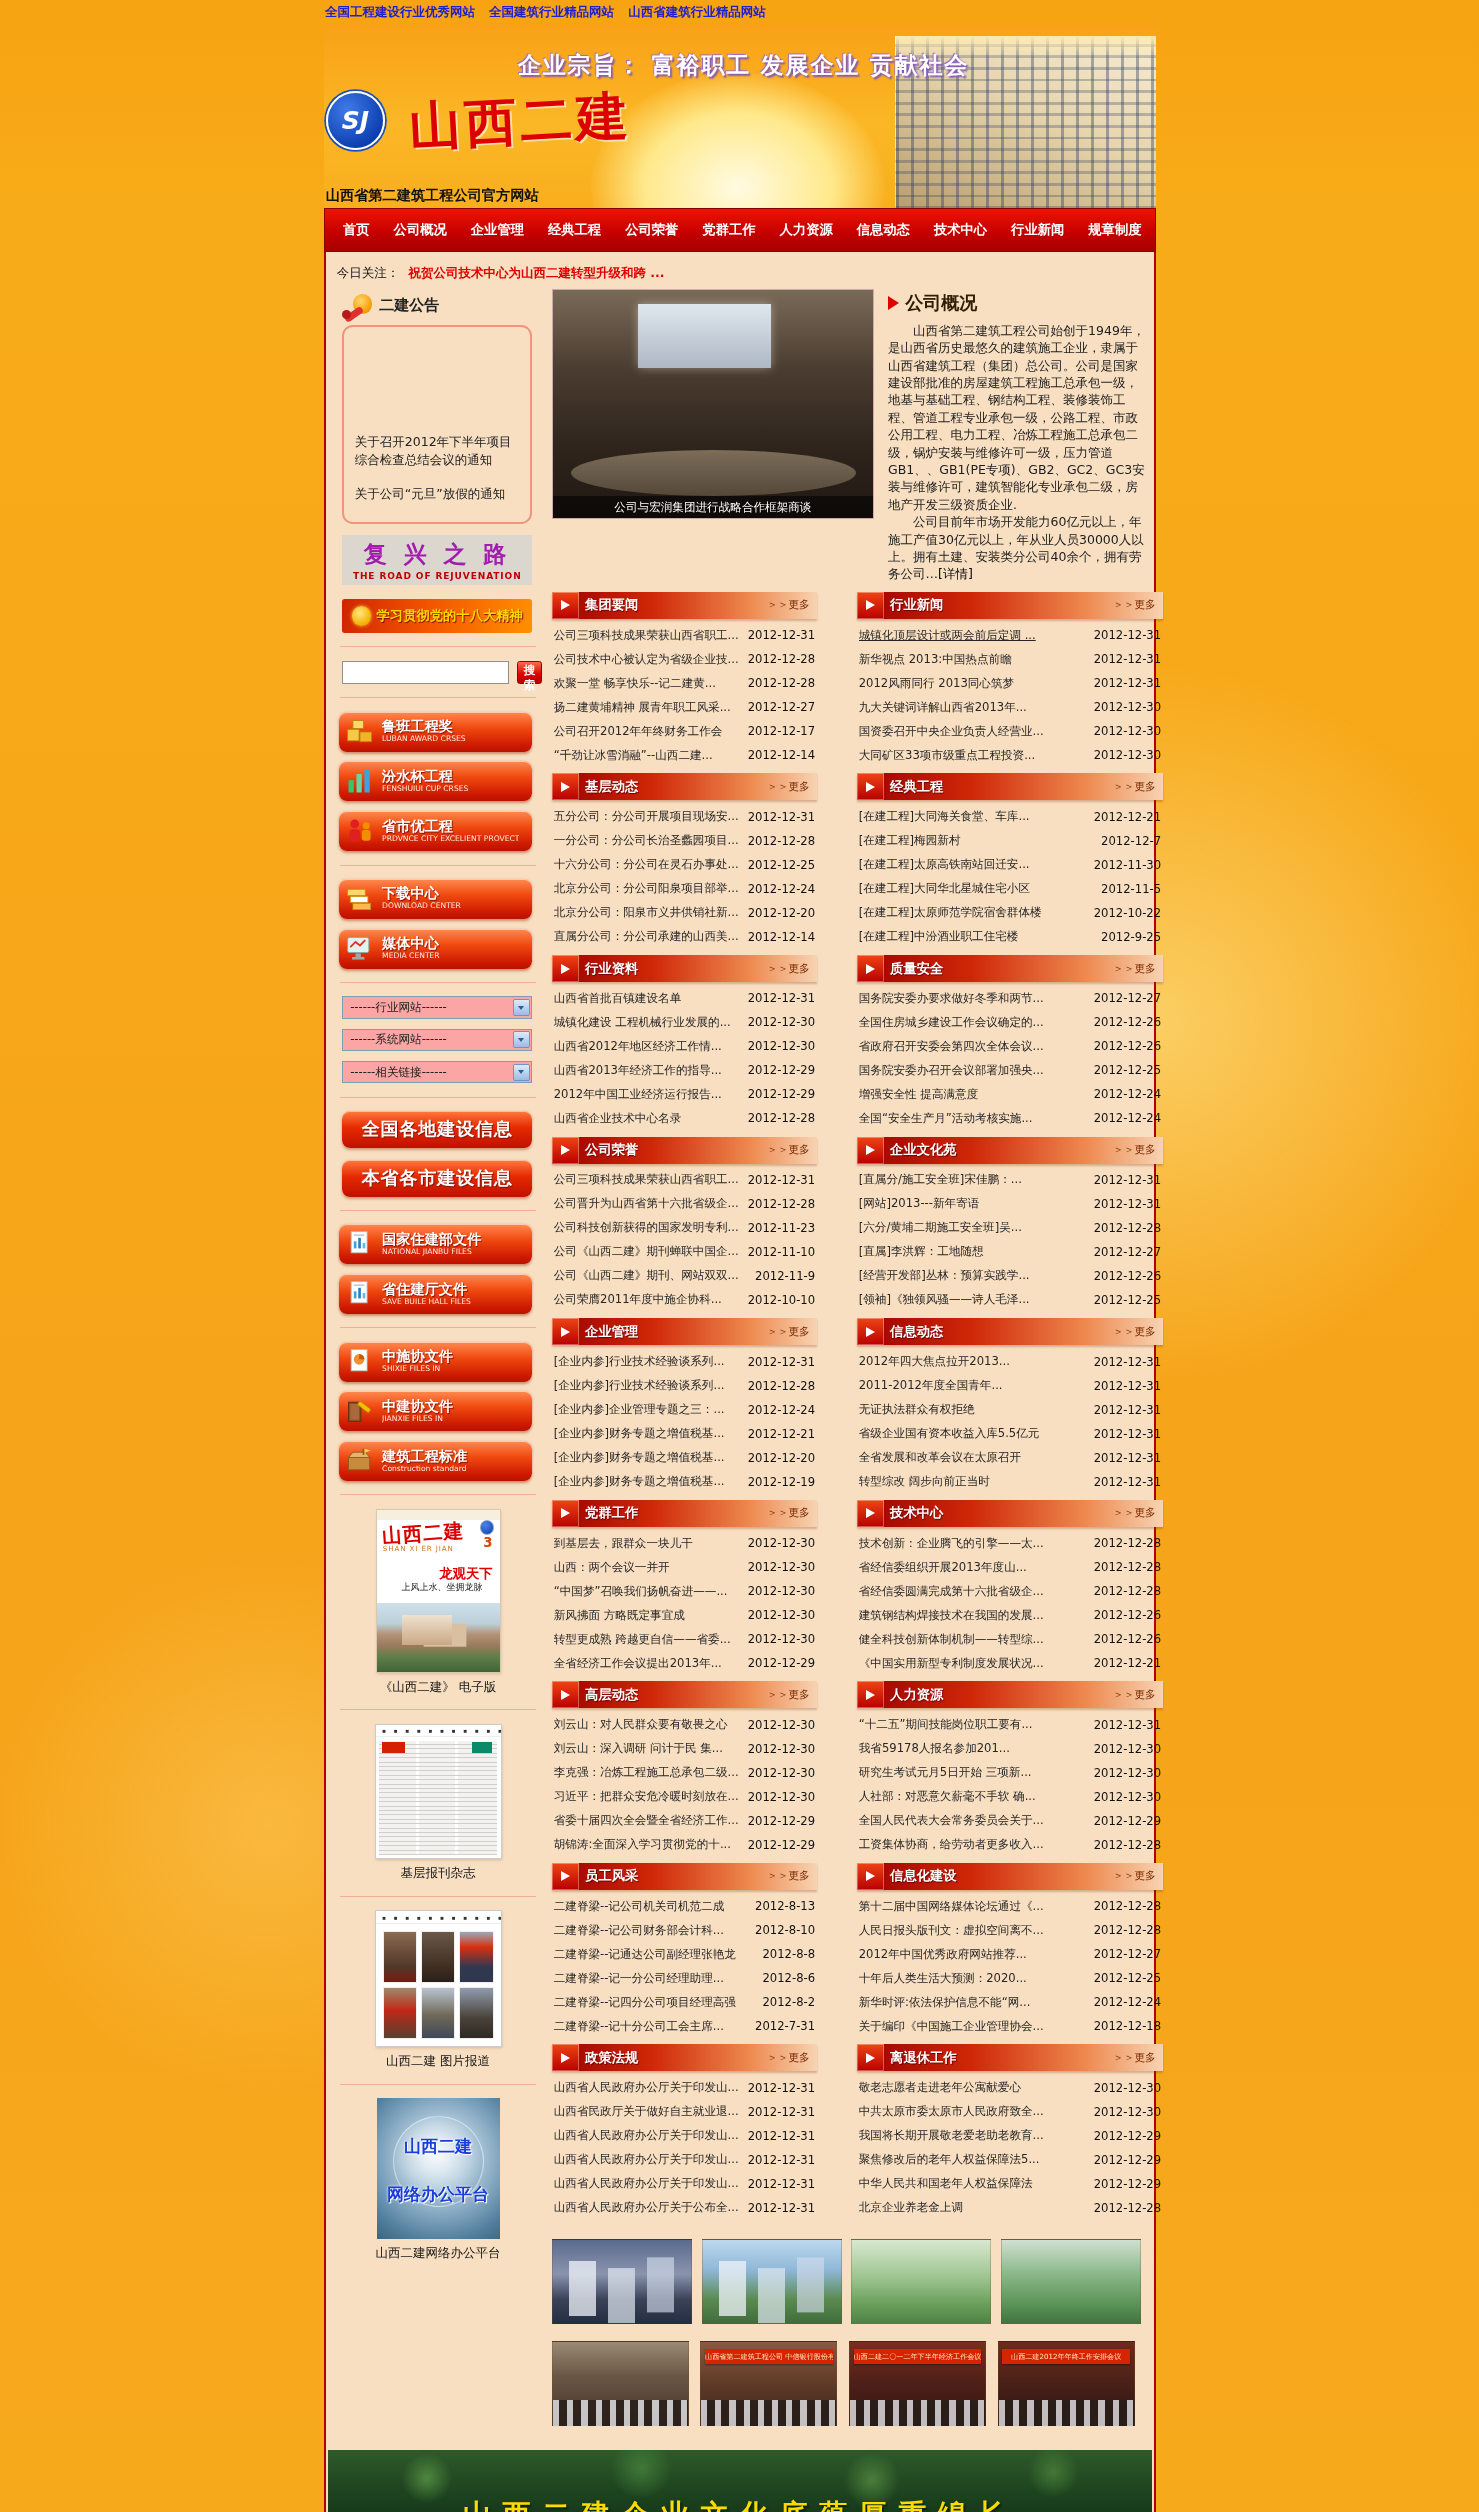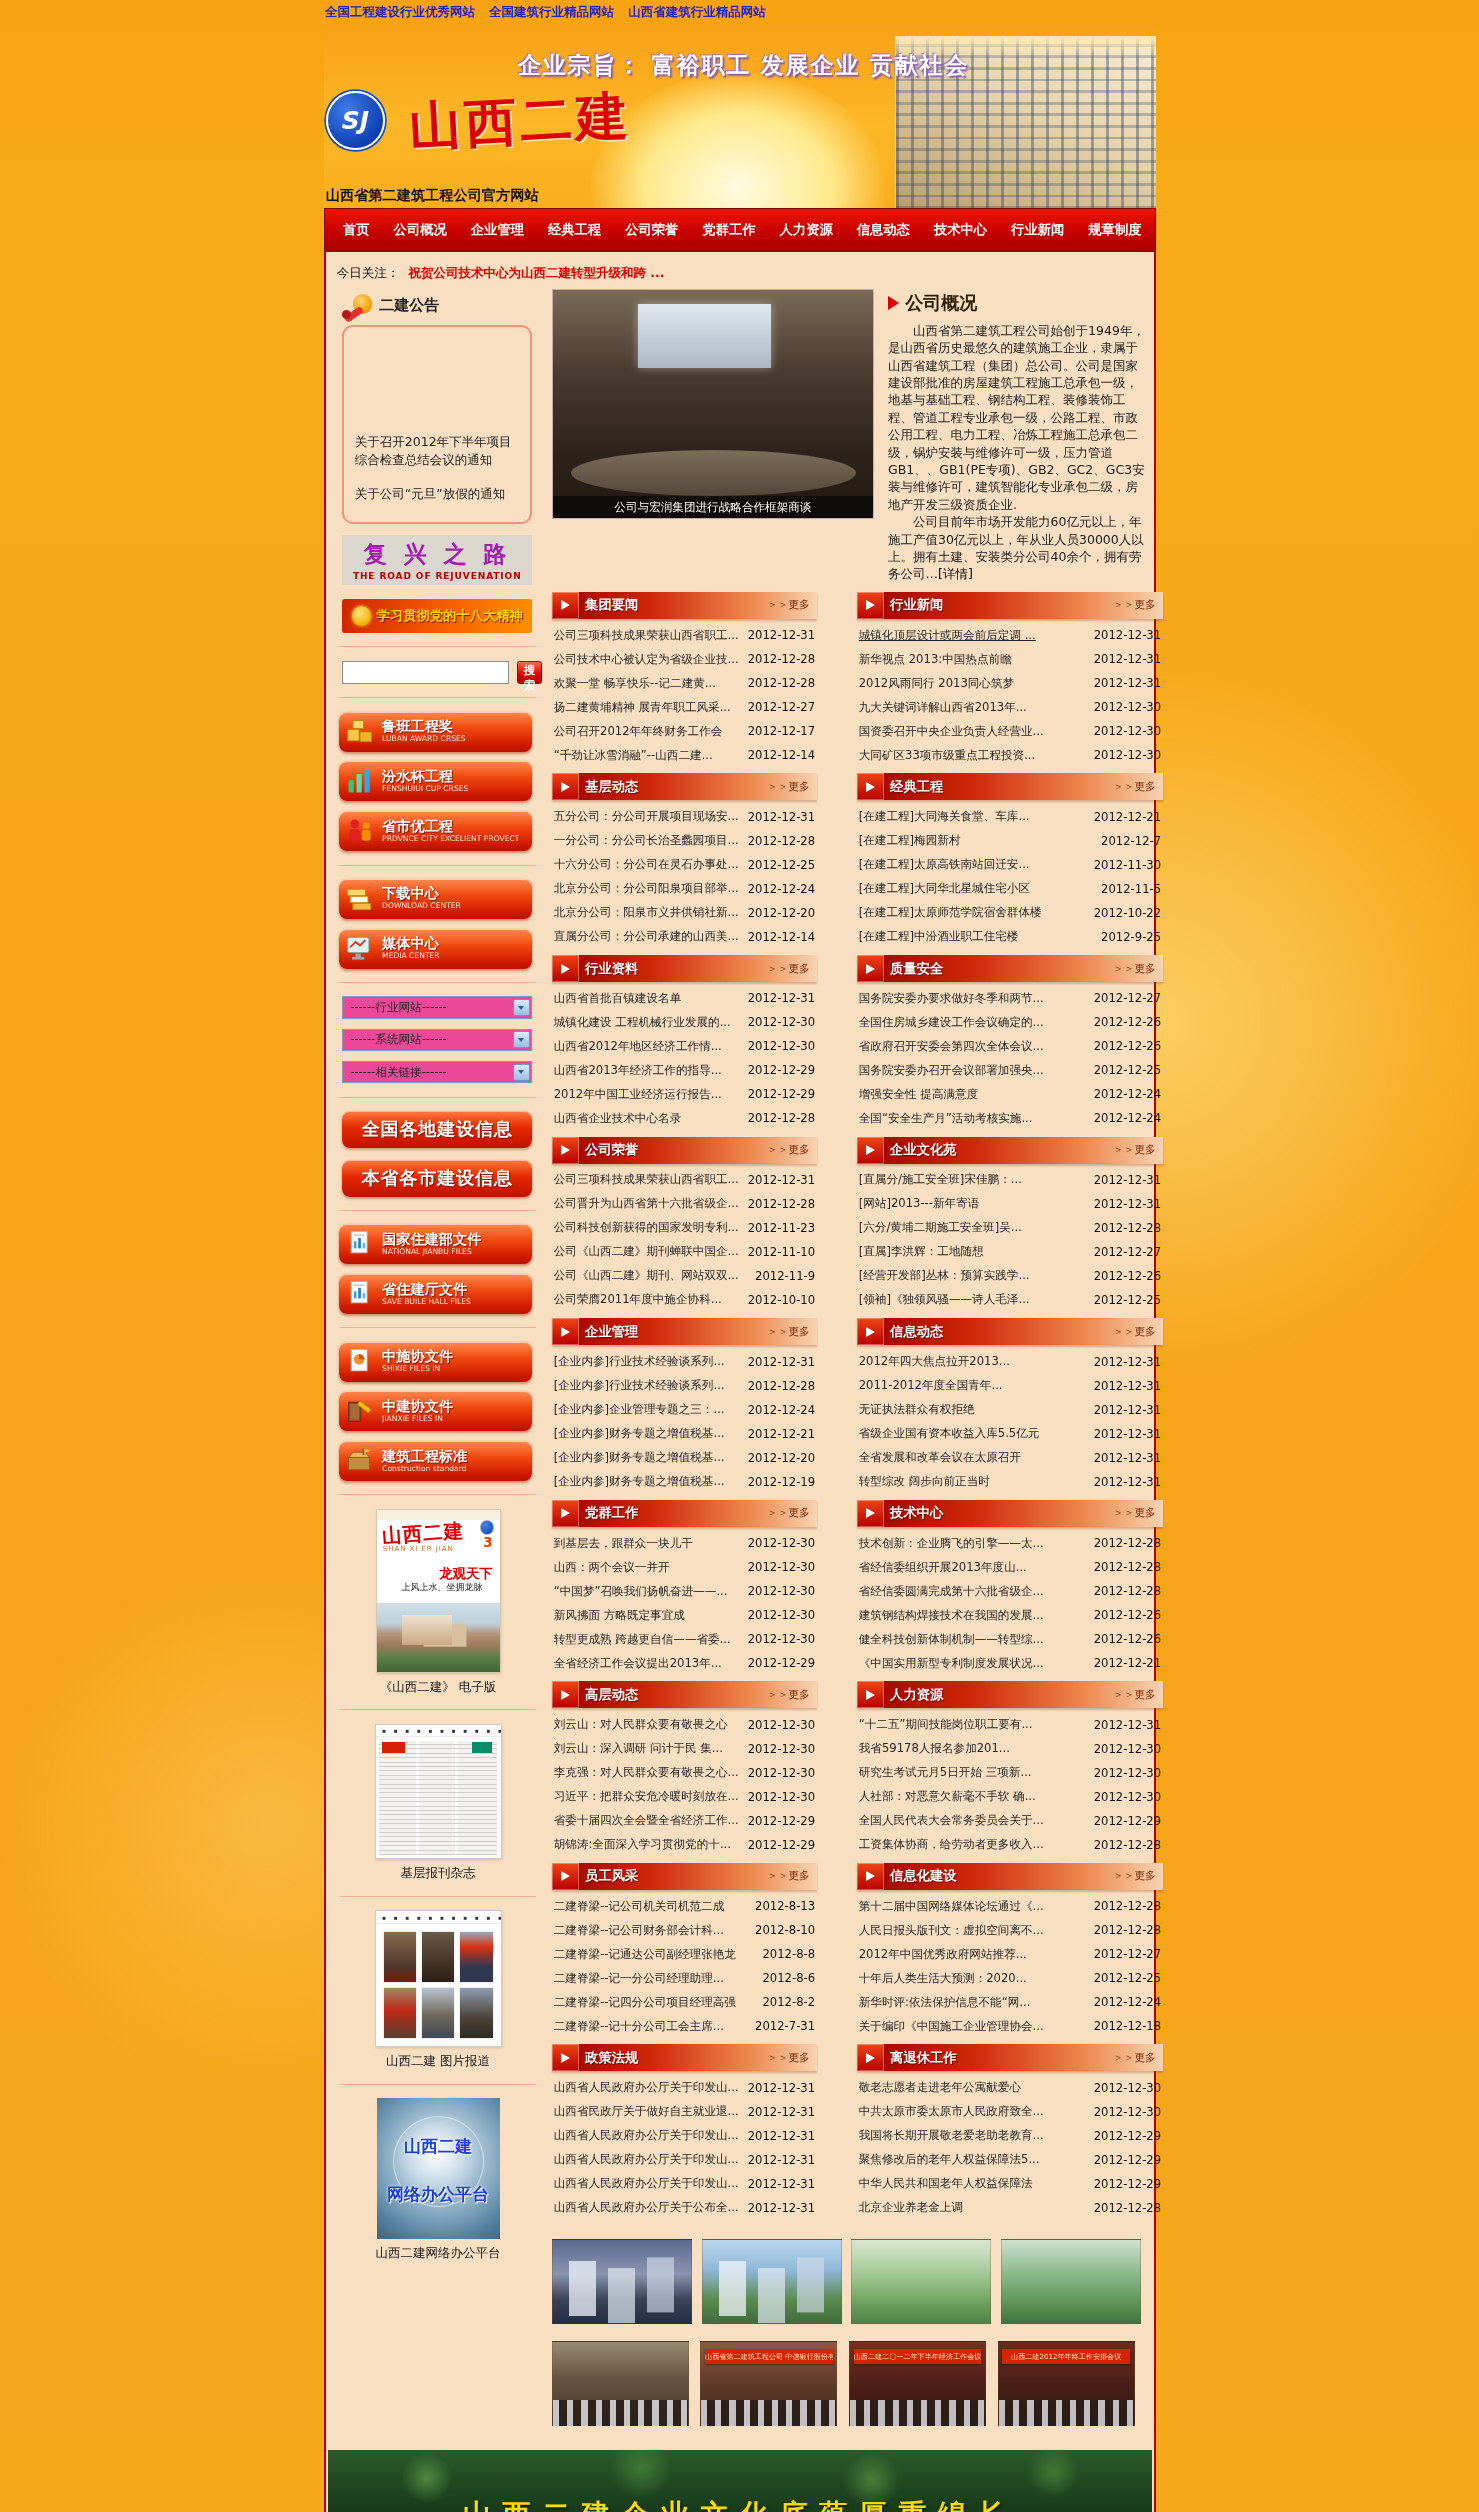--- a/index.html
+++ b/index.html
@@ -71,21 +71,21 @@
   .search-row input{flex:1;height:21.4px;border:0.9px solid #8f8f8f;background:#fff;padding:0 5.3px;font-size:11.6px;}
   .search-row button{margin-left:8px;width:43px;height:23px;border:0.9px solid #900;border-radius:2.7px;
     background:linear-gradient(180deg,#ff6a4a,#d90000 60%,#b50000);color:#fff;font-weight:bold;font-size:11.6px;cursor:pointer;}
   .side-btn{margin:9.8px 14.2px 0 9px;height:40px;border-radius:8px;display:flex;align-items:center;padding:0 5.3px;cursor:pointer;
     background:linear-gradient(180deg,#ff8a50 0%,#f04a10 40%,#cc1800 85%,#b81200 100%);
     box-shadow:inset 0 0.9px 0 rgba(255,255,255,.55),0 1.8px 2.7px rgba(150,40,0,.45);}
   .side-btn .btn-icon{width:32px;height:32px;flex:none;margin-right:6.2px;display:flex;align-items:center;justify-content:center;}
   .side-btn .tx{min-width:0;}
   .side-btn .cn{color:#fff;font-weight:bold;font-size:14.2px;line-height:15px;text-shadow:0.9px 0.9px 0.9px #8a1000;white-space:nowrap;}
   .side-btn .en{color:#ffe9dc;font-size:7.6px;line-height:9.8px;white-space:nowrap;overflow:hidden;text-overflow:ellipsis;}
-  .dropdown{margin:9.8px 14.2px 0 12.5px;height:20.5px;background:#ec4899;border:0.9px solid #7f9db9;display:flex;align-items:center;
+  .dropdown{margin:9.8px 14.2px 0 12.5px;height:20.5px;background:#fca5a5;border:0.9px solid #7f9db9;display:flex;align-items:center;
     padding-left:7.1px;font-size:11.6px;color:#222;cursor:pointer;position:relative;}
   .dropdown .chev{position:absolute;right:1.8px;top:1.8px;width:15px;height:15px;border:0.9px solid #6b94c8;border-radius:1.8px;
     background:linear-gradient(180deg,#dcebfb,#9cbbe4);display:flex;align-items:center;justify-content:center;}
   .dropdown .chev i{width:0;height:0;border-left:3.6px solid transparent;border-right:3.6px solid transparent;border-top:4.4px solid #2c5d9c;}
   .big-btn{margin:11.6px 14.2px 0 12.5px;height:37px;border-radius:8px;display:flex;align-items:center;justify-content:center;cursor:pointer;
     background:linear-gradient(180deg,#ff7a40,#e52a00 45%,#c01000);
     box-shadow:inset 0 0.9px 0 rgba(255,255,255,.5),0 1.8px 2.7px rgba(150,40,0,.4);
     color:#fff;font-size:18px;font-weight:bold;letter-spacing:0.9px;text-shadow:0.9px 0.9px 0.9px #801000;}
   .slogan-box{margin:14.2px auto 0;width:114px;padding:8px 0;background:#efa22b;border:1.8px solid #ffd95e;
     text-align:center;color:#d80000;font-weight:bold;font-size:19.6px;line-height:28px;letter-spacing:5.3px;
@@ -947,21 +947,21 @@
     <ul class="sec-list">
               <li class="news-item">
     <span class="it-t">刘云山：对人民群众要有敬畏之心</span>
     <span class="it-d">2012-12-30</span>
   </li>
               <li class="news-item">
     <span class="it-t">刘云山：深入调研 问计于民 集...</span>
     <span class="it-d">2012-12-30</span>
   </li>
               <li class="news-item">
-    <span class="it-t">李克强：对人民群众要有敬畏之心...</span>
+    <span class="it-t">李克强：冶炼工程施工总承包二级...</span>
     <span class="it-d">2012-12-30</span>
   </li>
               <li class="news-item">
     <span class="it-t">习近平：把群众安危冷暖时刻放在...</span>
     <span class="it-d">2012-12-30</span>
   </li>
               <li class="news-item">
     <span class="it-t">省委十届四次全会暨全省经济工作...</span>
     <span class="it-d">2012-12-29</span>
   </li>

